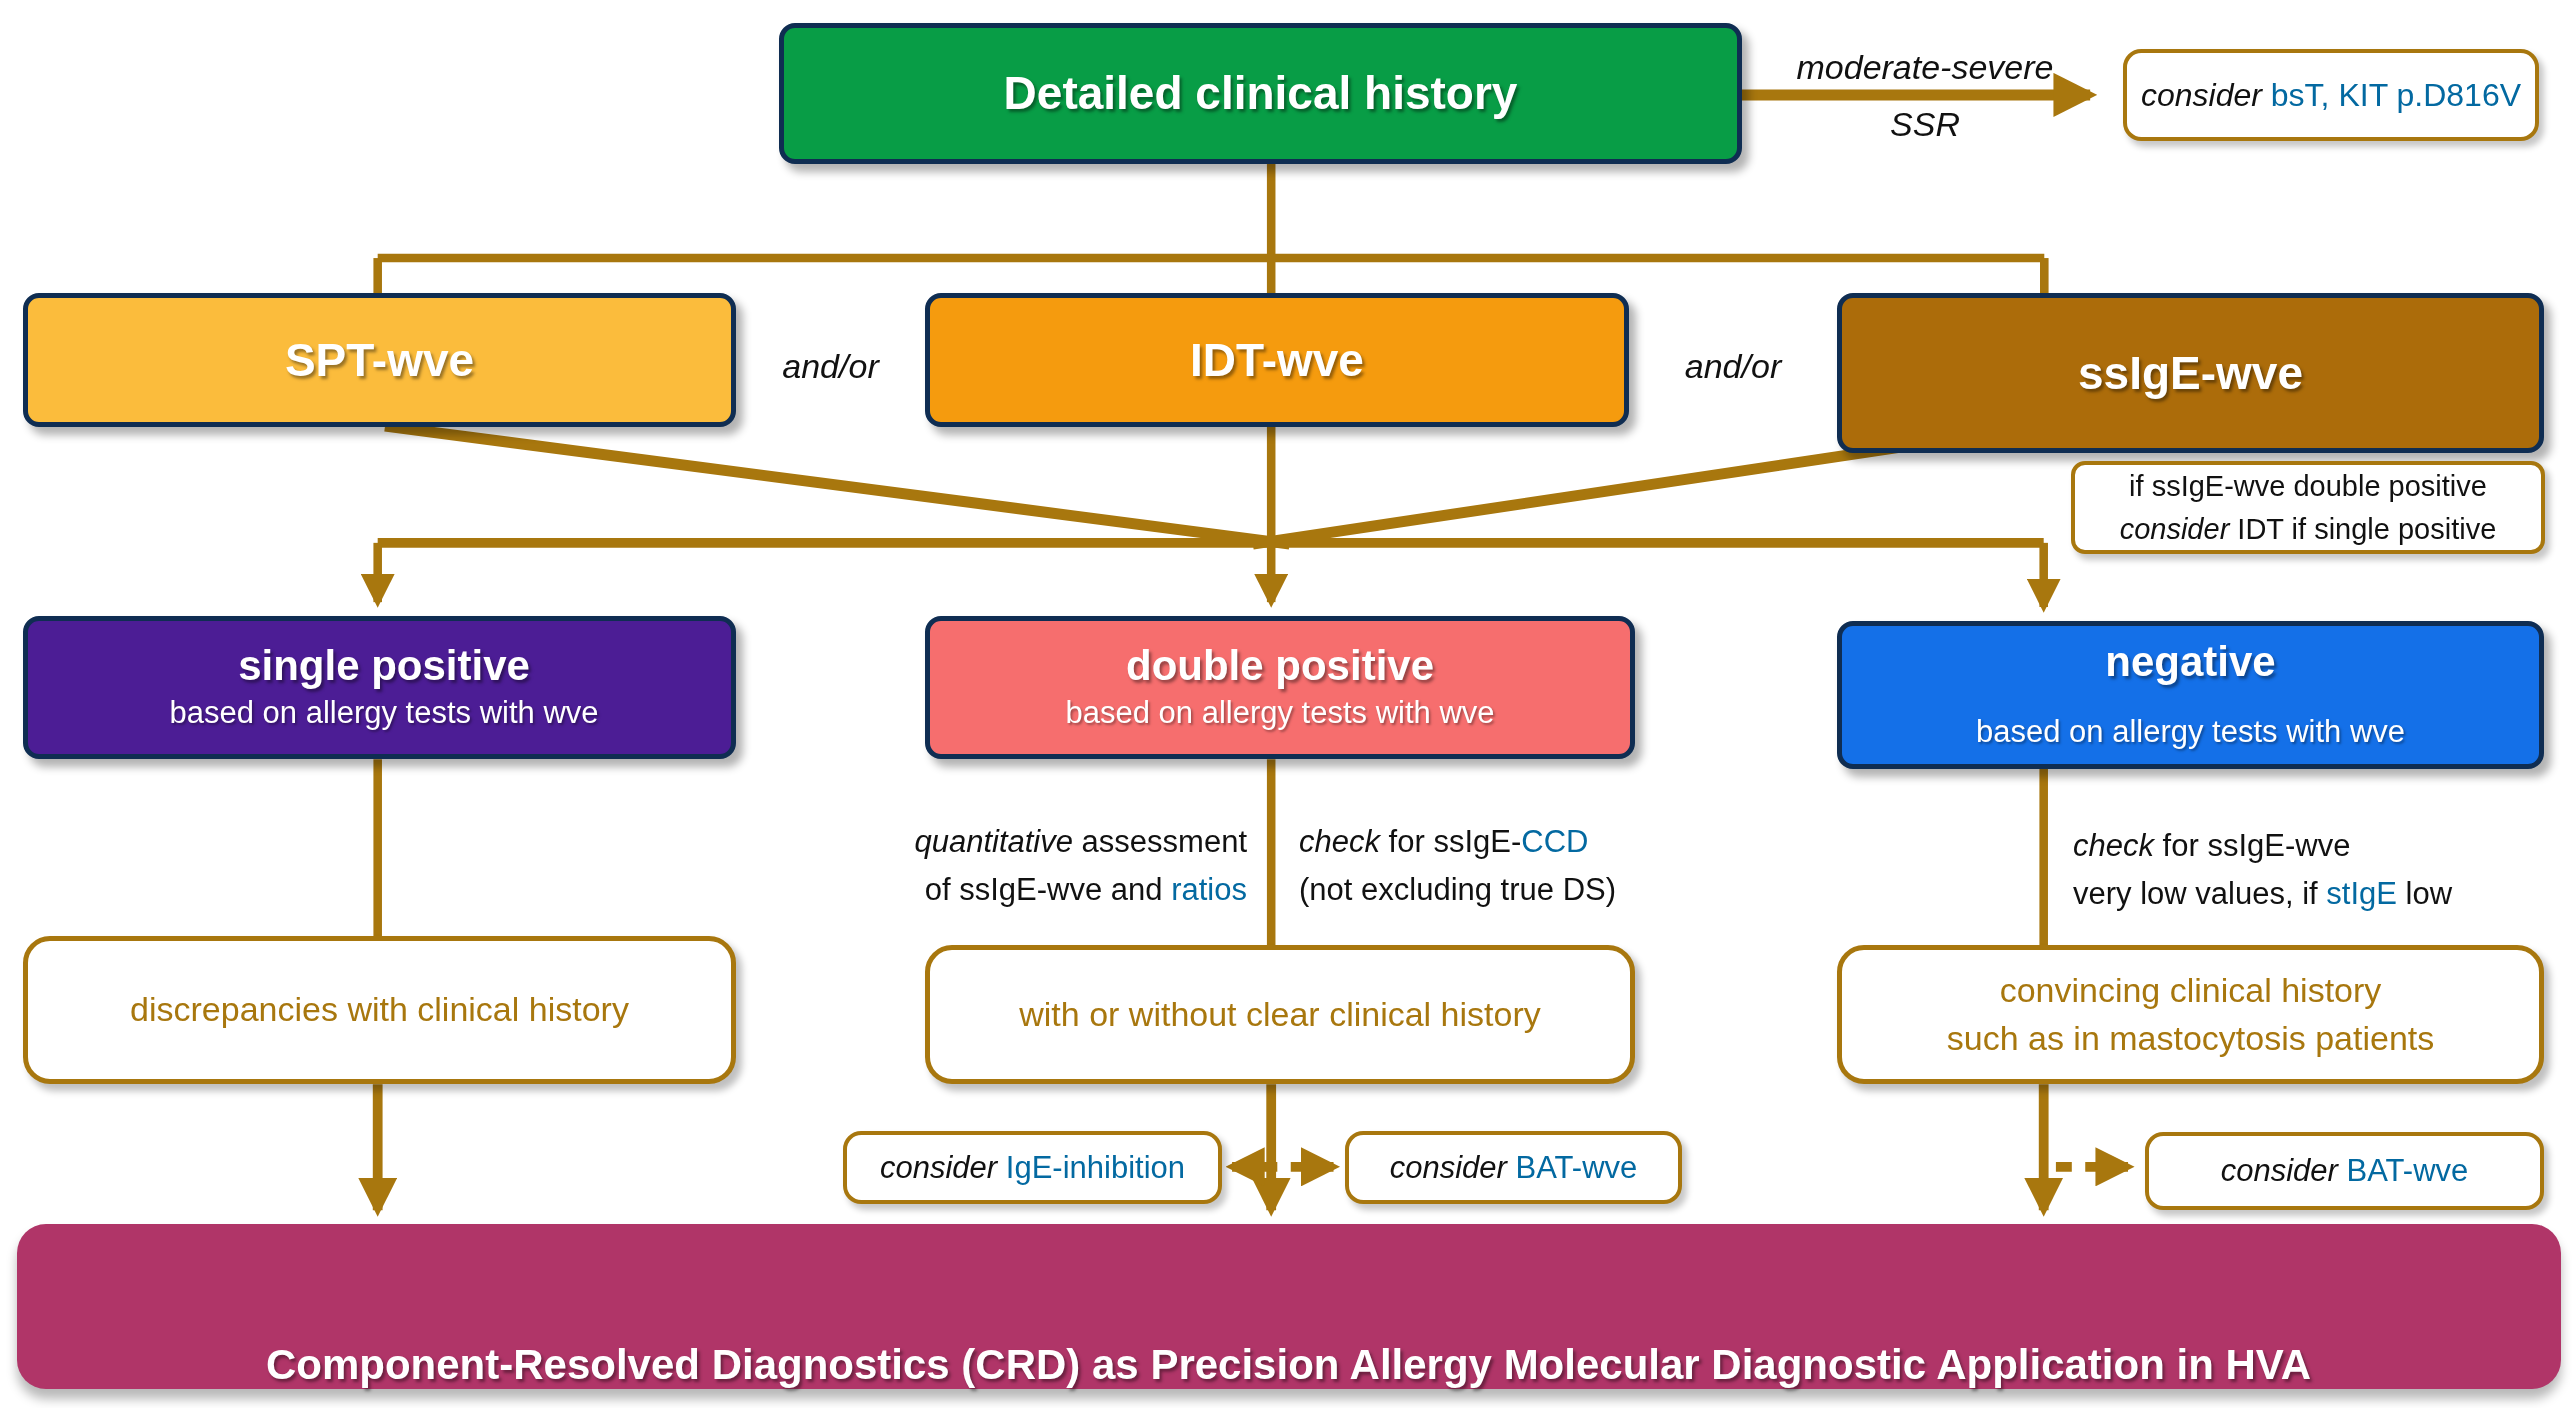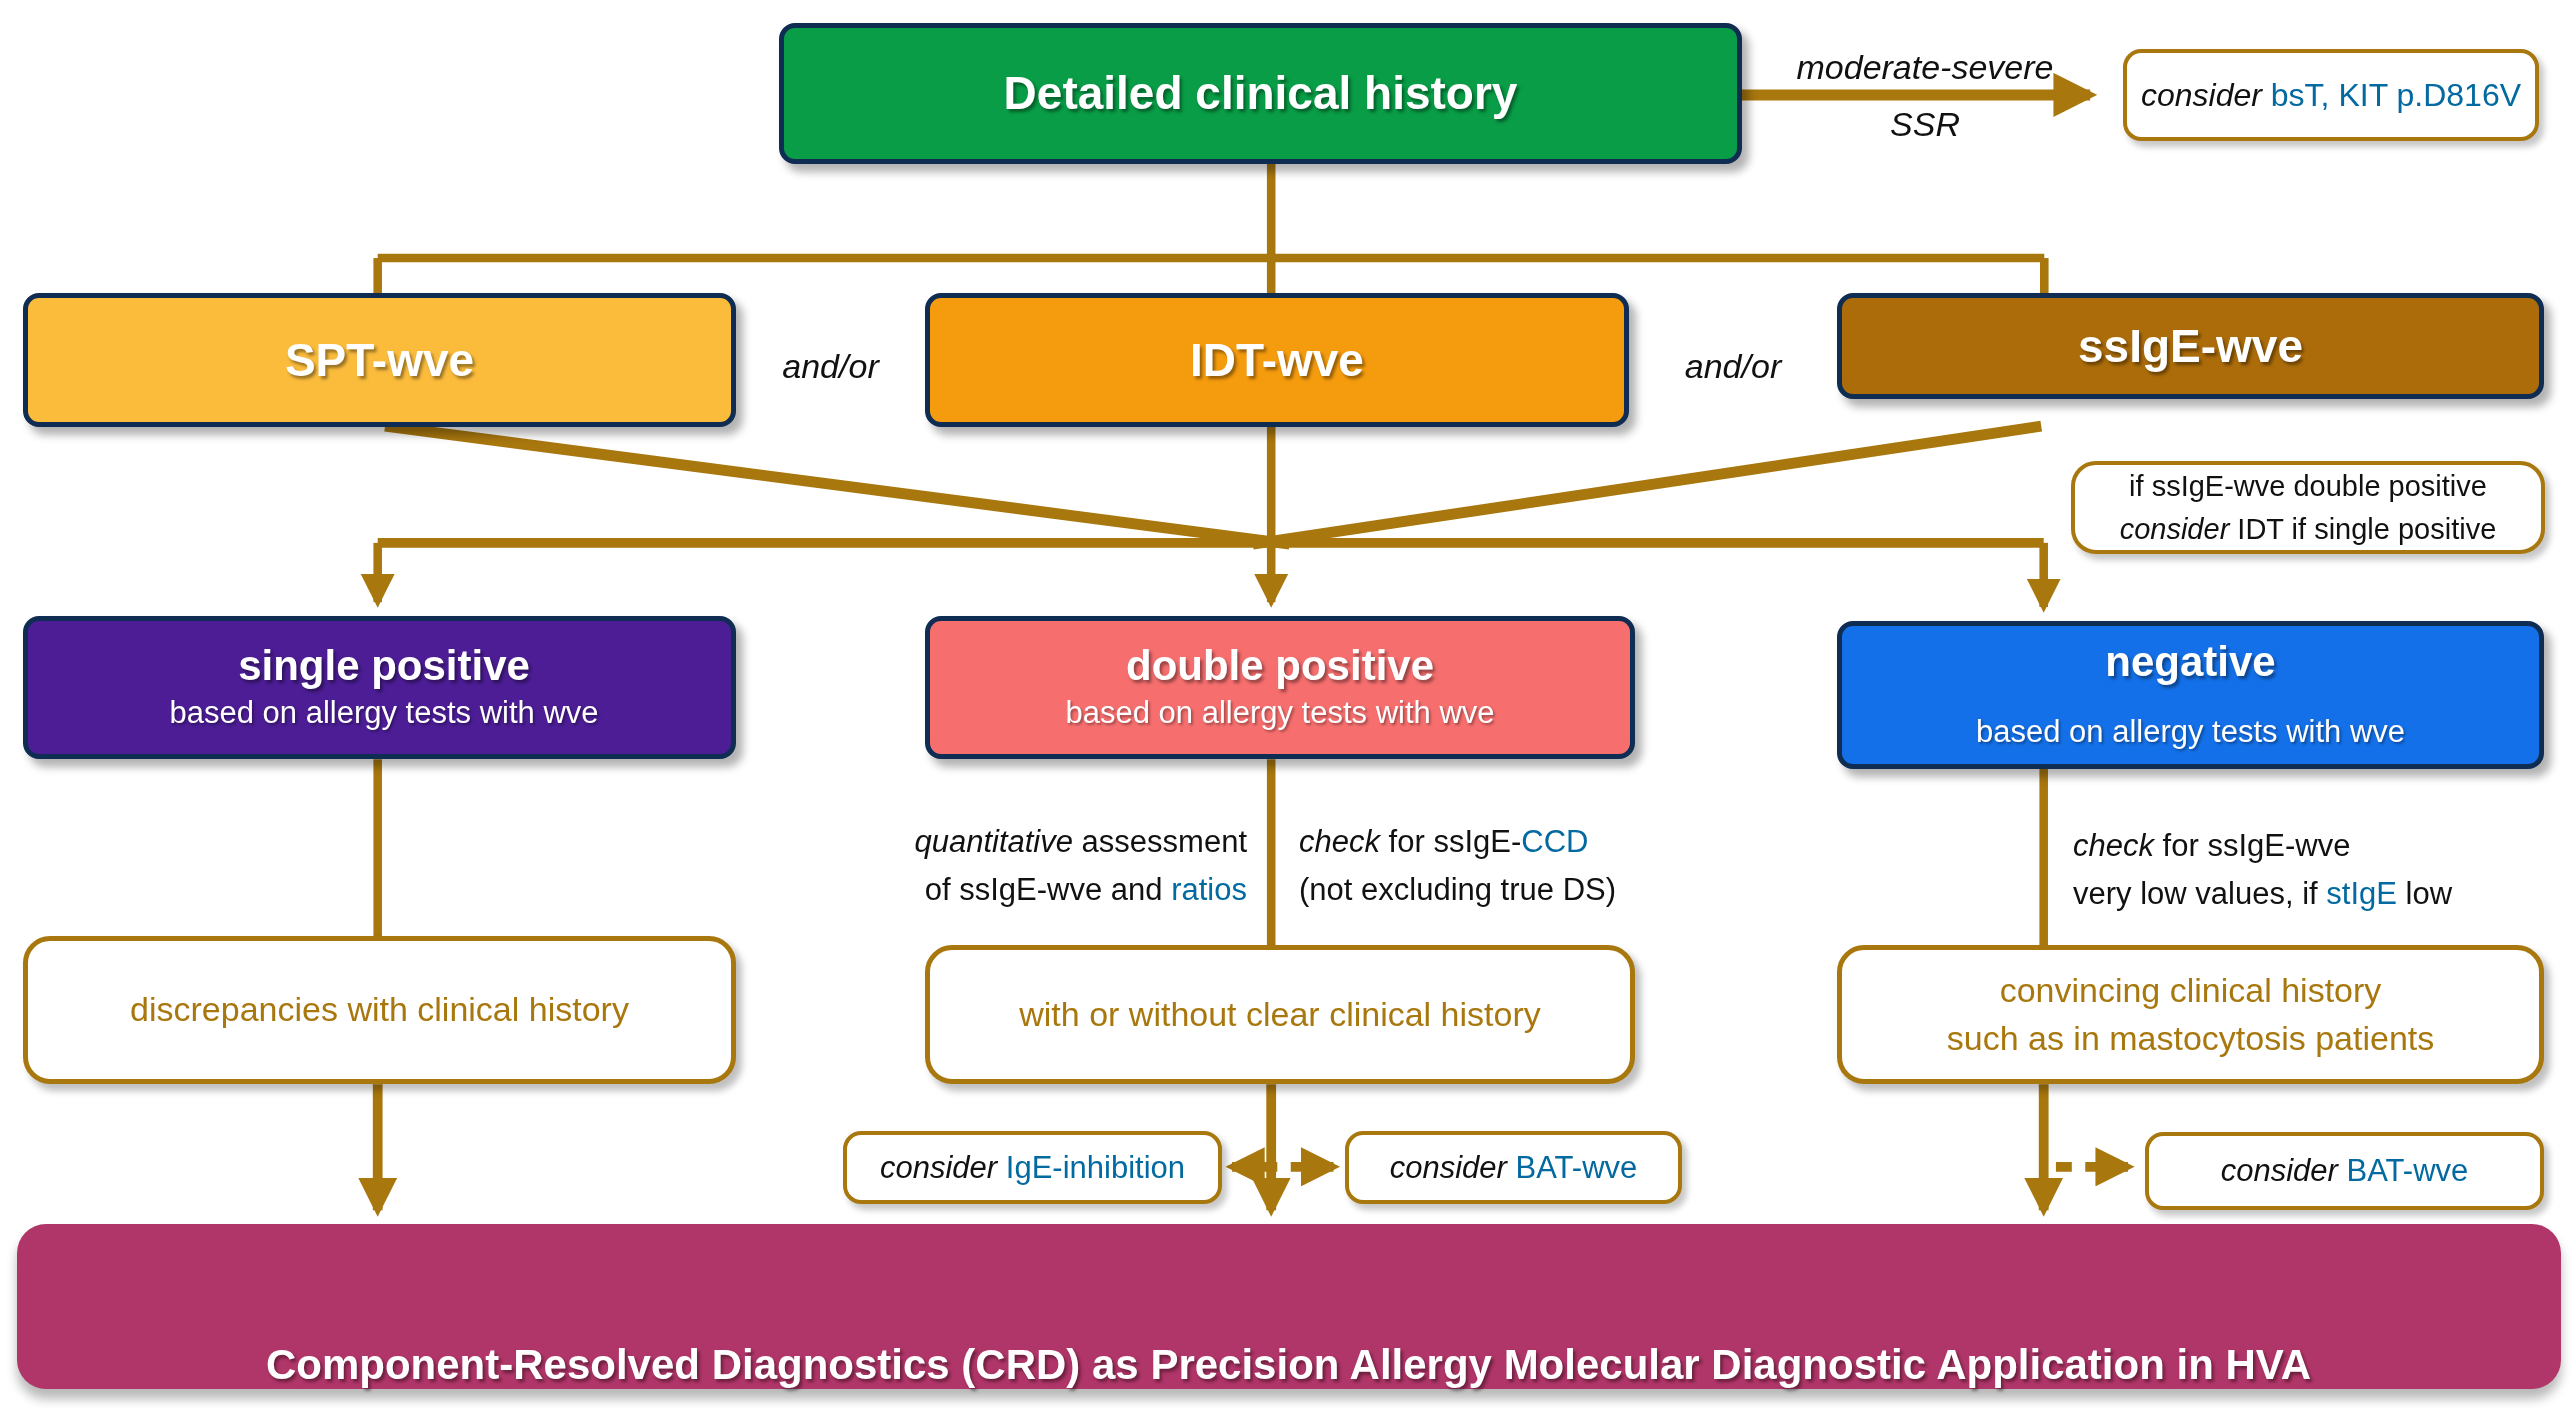--- a/index.html
+++ b/index.html
@@ -42,21 +42,21 @@
     color: #A8770E; font-size: 34px; line-height: 1.4; text-align: center;
   }
   .consider-box {
     display: flex; align-items: center; justify-content: center;
     background: #ffffff; border: 4.3px solid #A8770E; border-radius: 18.3px;
     box-shadow: 4.3px 5.5px 6.1px rgba(0,0,0,0.22);
     color: #111111; font-size: 31px; text-align: center;
   }
   .note-box {
     display: flex; flex-direction: column; align-items: center; justify-content: center;
-    background: #ffffff; border: 4.3px solid #A8770E; border-radius: 25px;
+    background: #ffffff; border: 4.3px solid #A8770E; border-radius: 14px;
     box-shadow: 4.3px 5.5px 6.1px rgba(0,0,0,0.22);
     color: #111111; font-size: 29px; line-height: 1.45; text-align: center;
   }
   .label { color: #111111; font-style: italic; font-size: 34px; text-align: center; }
   .annot { color: #111111; font-size: 31px; line-height: 1.55; }
   .footer-bar {
     display: flex; align-items: flex-end; justify-content: center;
     background: #B03568; border-radius: 29px;
     box-shadow: 0px 9.8px 11px rgba(0,0,0,0.28);
     color: #ffffff; font-weight: bold; font-size: 42px; text-align: center;
@@ -117,21 +117,21 @@
   </div>
 
   <div class="abs box yellow" style="left:23px; top:293px; width:713px; height:134px;">
     <div class="title">SPT-wve</div>
   </div>
   <div class="abs label" style="left:736px; top:347px; width:189px;">and/or</div>
   <div class="abs box orange" style="left:925px; top:293px; width:704px; height:134px;">
     <div class="title">IDT-wve</div>
   </div>
   <div class="abs label" style="left:1629px; top:347px; width:208px;">and/or</div>
-  <div class="abs box brown" style="left:1837px; top:293px; width:707px; height:106px;">
+  <div class="abs box brown" style="left:1837px; top:293px; width:707px; height:160px;">
     <div class="title">ssIgE-wve</div>
   </div>
 
   <div class="abs note-box" style="left:2071px; top:461px; width:474px; height:93px;">
     <span class="line"><span>if ssIgE-wve double positive</span></span>
     <span class="line"><span class="seg-italic">consider</span><span> IDT if single positive</span></span>
   </div>
 
   <div class="abs box red" style="left:23px; top:616px; width:713px; height:143px;">
     <div class="title title-sm">single positive</div>

